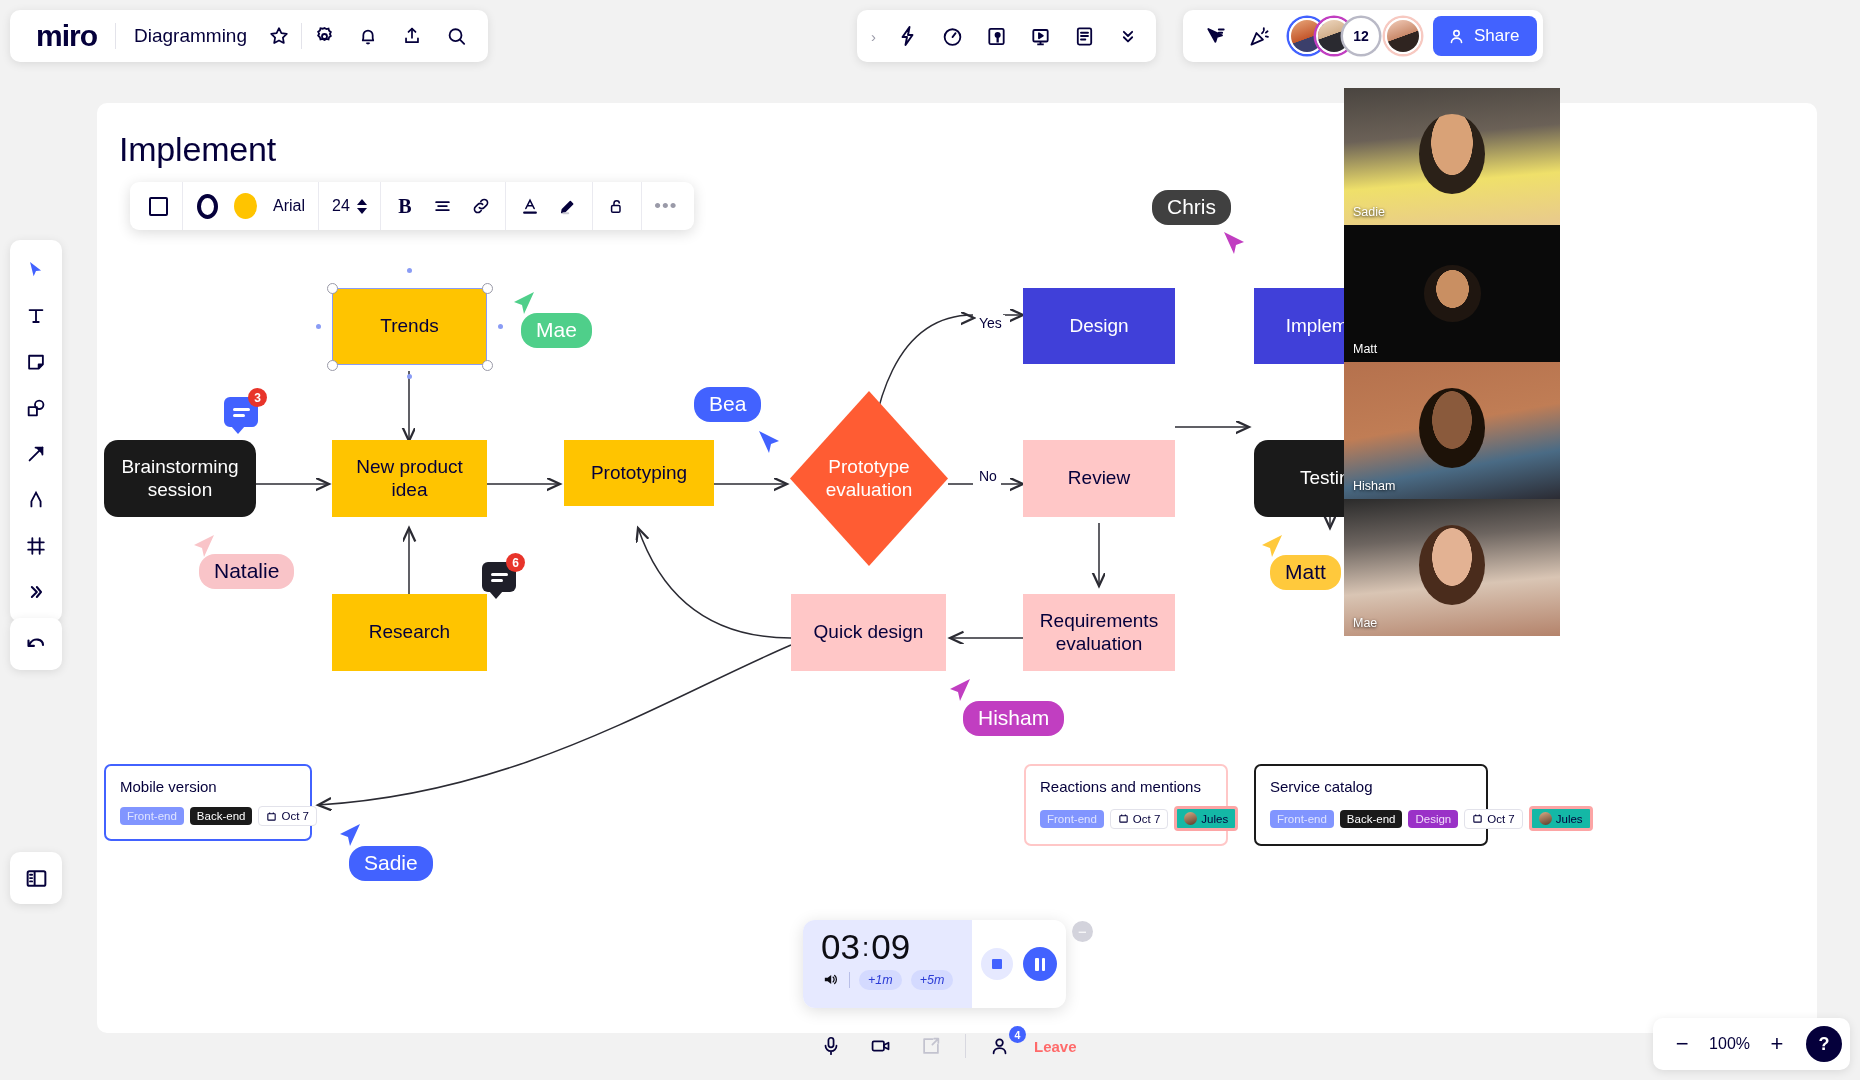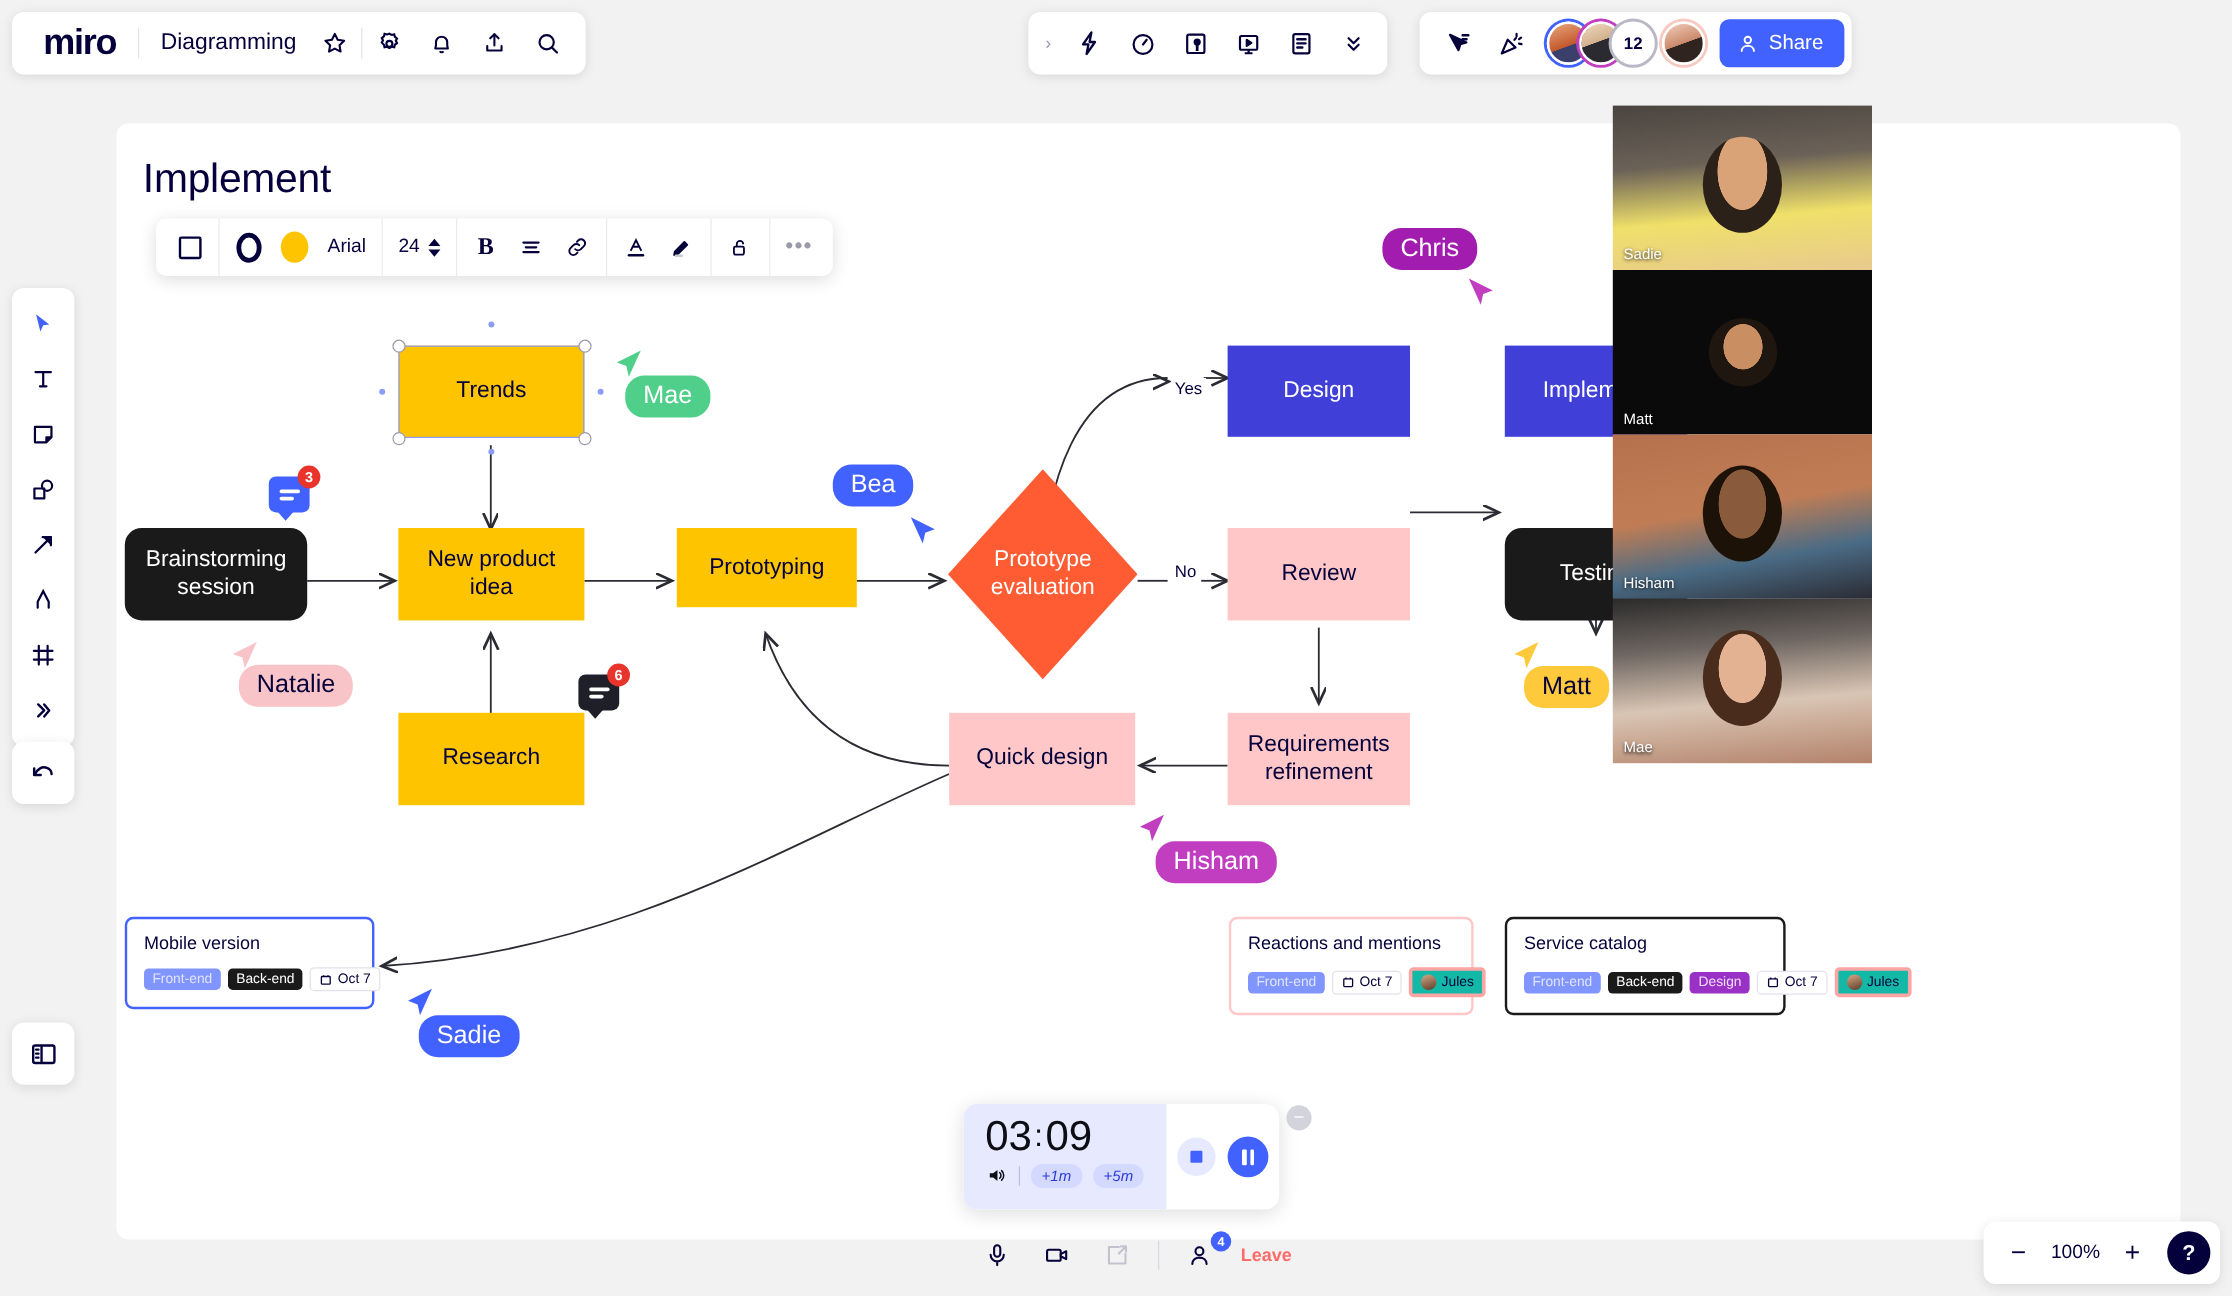--- a/index.html
+++ b/index.html
@@ -366,21 +366,21 @@
         <div class="node n-blue" style="left: 1157px; top: 185px; width: 152px; height: 76px;">
           <span style="padding: 0px 8px;">Implement</span>
         </div>
         <div class="node n-pink" style="left: 926px; top: 337px; width: 152px; height: 77px;">
           <span style="padding: 0px 8px;">Review</span>
         </div>
         <div class="node n-dark" style="left: 1157px; top: 337px; width: 152px; height: 77px;">
           <span style="padding: 0px 8px;">Testing</span>
         </div>
         <div class="node n-pink" style="left: 926px; top: 491px; width: 152px; height: 77px;">
-          <span style="padding: 0px 8px;">Requirements refinement</span>
+          <span style="padding: 0px 8px;">Requirements evaluation</span>
         </div>
         <div class="node n-pink" style="left: 694px; top: 491px; width: 155px; height: 77px;">
           <span style="padding: 0px 8px;">Quick design</span>
         </div>
         <div class="edge-label" style="left: 879px; top: 212px;">Yes</div>
         <div class="edge-label" style="left: 879px; top: 365px;">No</div>
         <div class="sel-frame" style="left: 235px; top: 185px; width: 155px; height: 77px;"></div>
         <div class="handle" style="left: 229.5px; top: 179.5px;"></div>
         <div class="handle" style="left: 384.5px; top: 179.5px;"></div>
         <div class="handle" style="left: 229.5px; top: 256.5px;"></div>
@@ -388,21 +388,21 @@
         <div class="minidot" style="left: 310px; top: 164.79px;"></div>
         <div class="minidot" style="left: 310px; top: 271.05px;"></div>
         <div class="minidot" style="left: 219.325px; top: 221px;"></div>
         <div class="minidot" style="left: 400.675px; top: 221px;"></div>
       </div>
     <div id="cursors-layer">
         <div class="cursor-lbl" style="left: 424px; top: 210px; background: rgb(79, 207, 138);">Mae</div>
         <div class="cur-arrow" style="left: 413px; top: 185px;"><svg width="26" height="30" viewBox="0 0 26 30" style="transform:">
             <path d="M24 4 L4 14 L12 17 L14 26 Z" fill="#4fcf8a"></path>
           </svg></div>
-        <div class="cursor-lbl" style="left: 1055px; top: 87px; background: #a21caf;">Chris</div>
+        <div class="cursor-lbl" style="left: 1055px; top: 87px; background: #404040;">Chris</div>
         <div class="cur-arrow" style="left: 1125px; top: 125px;"><svg width="26" height="30" viewBox="0 0 26 30" style="transform:scaleX(-1)">
             <path d="M24 4 L4 14 L12 17 L14 26 Z" fill="#c13ec1"></path>
           </svg></div>
         <div class="cursor-lbl" style="left: 597px; top: 284px; background: rgb(66, 98, 255);">Bea</div>
         <div class="cur-arrow" style="left: 660px; top: 324px;"><svg width="26" height="30" viewBox="0 0 26 30" style="transform:scaleX(-1)">
             <path d="M24 4 L4 14 L12 17 L14 26 Z" fill="#4262ff"></path>
           </svg></div>
         <div class="cursor-lbl" style="left: 102px; top: 451px; background: rgb(249, 196, 200); color: rgb(5, 0, 59);">Natalie</div>
         <div class="cur-arrow" style="left: 93px; top: 428px;"><svg width="26" height="30" viewBox="0 0 26 30" style="transform:">
             <path d="M24 4 L4 14 L12 17 L14 26 Z" fill="#f9c4c8"></path>

